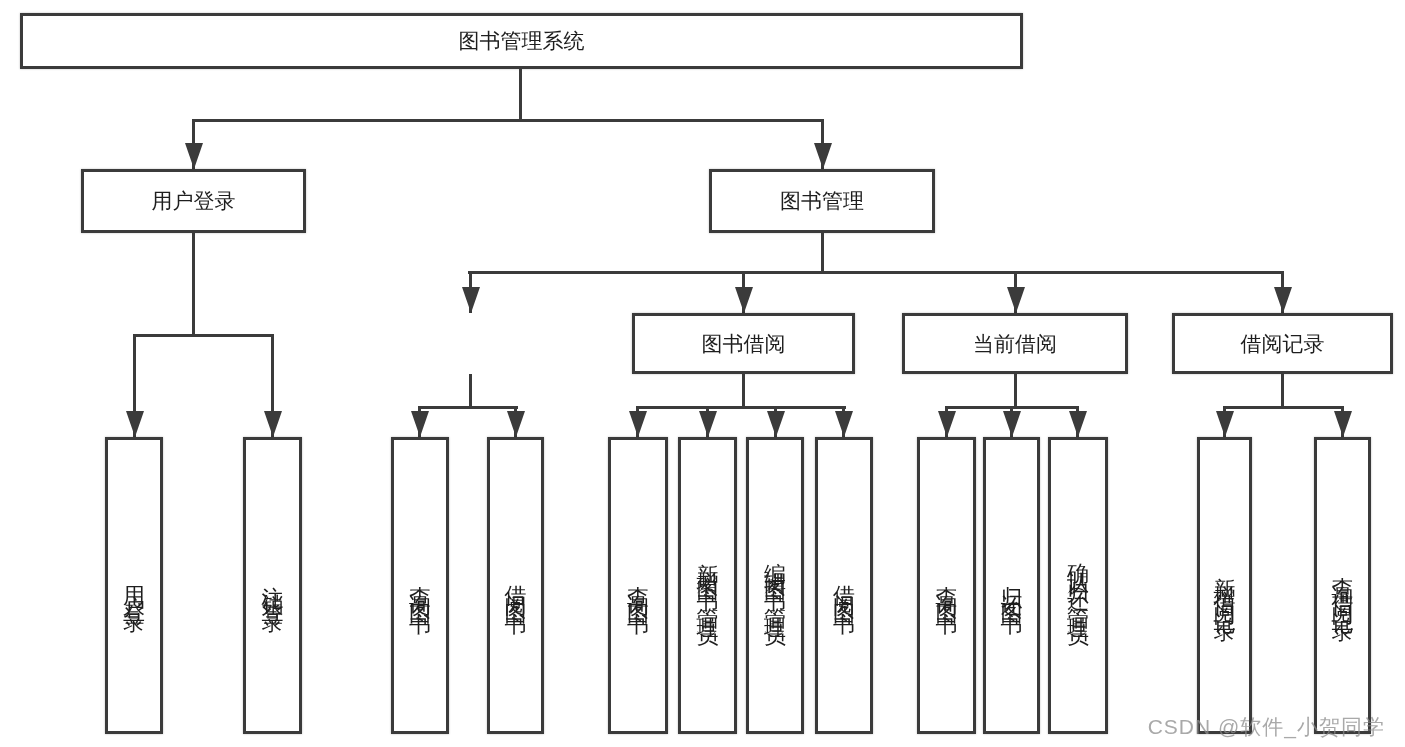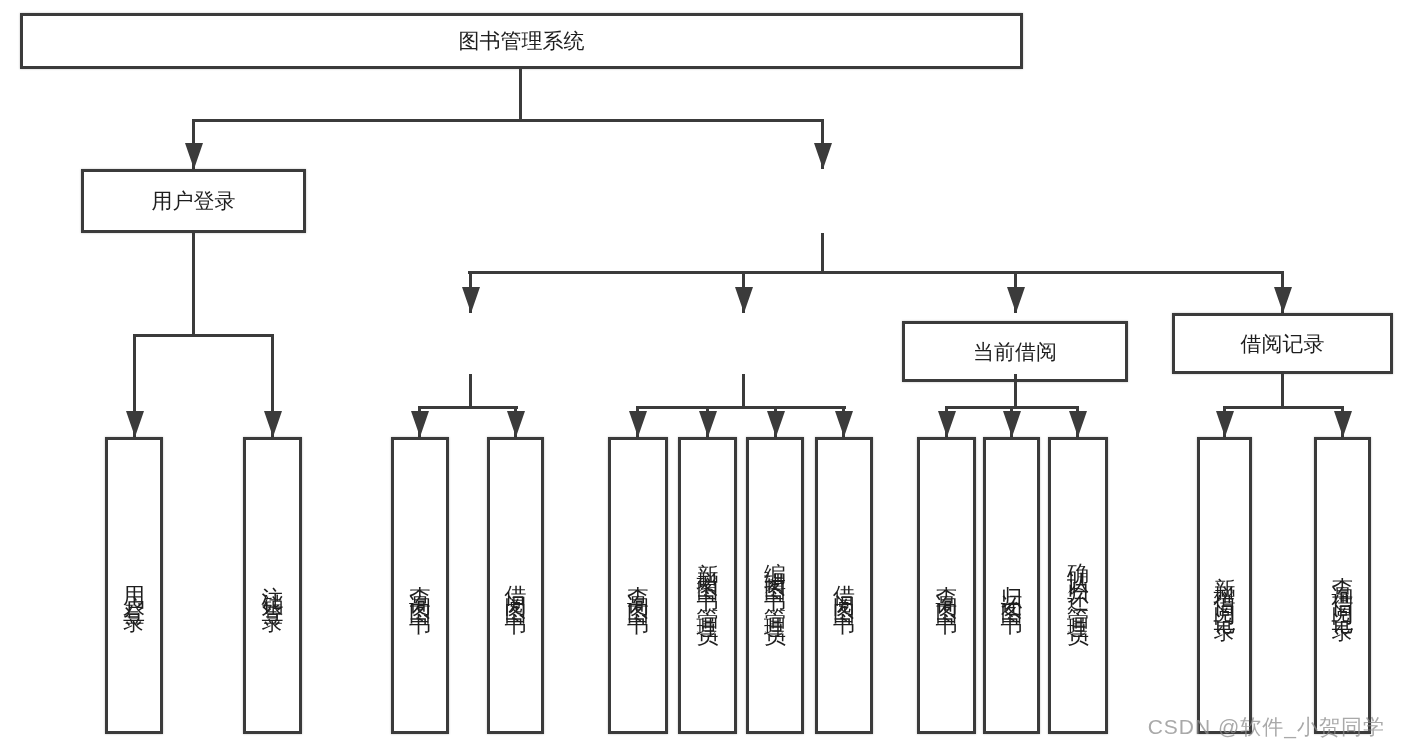--- a/index.html
+++ b/index.html
@@ -59,34 +59,36 @@
 <div id="canvas">
 
   <div class="box" style="left:20px;top:13px;width:1003px;height:56px;">图书管理系统</div>
 
   <div class="vl" style="left:519px;top:69px;height:50px;"></div>
   <div class="hl" style="left:192px;top:119px;width:632px;"></div>
   <div class="arrow" style="left:192px;top:119px;height:50px;"></div>
   <div class="arrow" style="left:821px;top:119px;height:50px;"></div>
 
   <div class="box" style="left:81px;top:169px;width:225px;height:64px;">用户登录</div>
+  <div class="box" style="left:709px;top:169px;width:226px;height:64px;">图书管理</div>
 
   <div class="vl" style="left:192px;top:233px;height:101px;"></div>
   <div class="hl" style="left:133px;top:334px;width:141px;"></div>
   <div class="arrow" style="left:133px;top:334px;height:103px;"></div>
   <div class="arrow" style="left:271px;top:334px;height:103px;"></div>
 
   <div class="vl" style="left:821px;top:233px;height:38px;"></div>
   <div class="hl" style="left:468px;top:271px;width:816px;"></div>
   <div class="arrow" style="left:469px;top:271px;height:42px;"></div>
   <div class="arrow" style="left:742px;top:271px;height:42px;"></div>
   <div class="arrow" style="left:1014px;top:271px;height:42px;"></div>
   <div class="arrow" style="left:1281px;top:271px;height:42px;"></div>
 
-  <div class="box" style="left:902px;top:321px;width:226px;height:61px;">当前借阅</div>
+  <div class="box" style="left:632px;top:313px;width:223px;height:61px;">图书借阅</div>
+  <div class="box" style="left:902px;top:313px;width:226px;height:61px;">当前借阅</div>
   <div class="box" style="left:1172px;top:313px;width:221px;height:61px;">借阅记录</div>
 
   <div class="vl" style="left:469px;top:374px;height:35px;"></div>
   <div class="hl" style="left:418px;top:406px;width:100px;"></div>
   <div class="arrow" style="left:418px;top:406px;height:31px;"></div>
   <div class="arrow" style="left:514px;top:406px;height:31px;"></div>
 
   <div class="vl" style="left:742px;top:374px;height:35px;"></div>
   <div class="hl" style="left:636px;top:406px;width:210px;"></div>
   <div class="arrow" style="left:636px;top:406px;height:31px;"></div>

